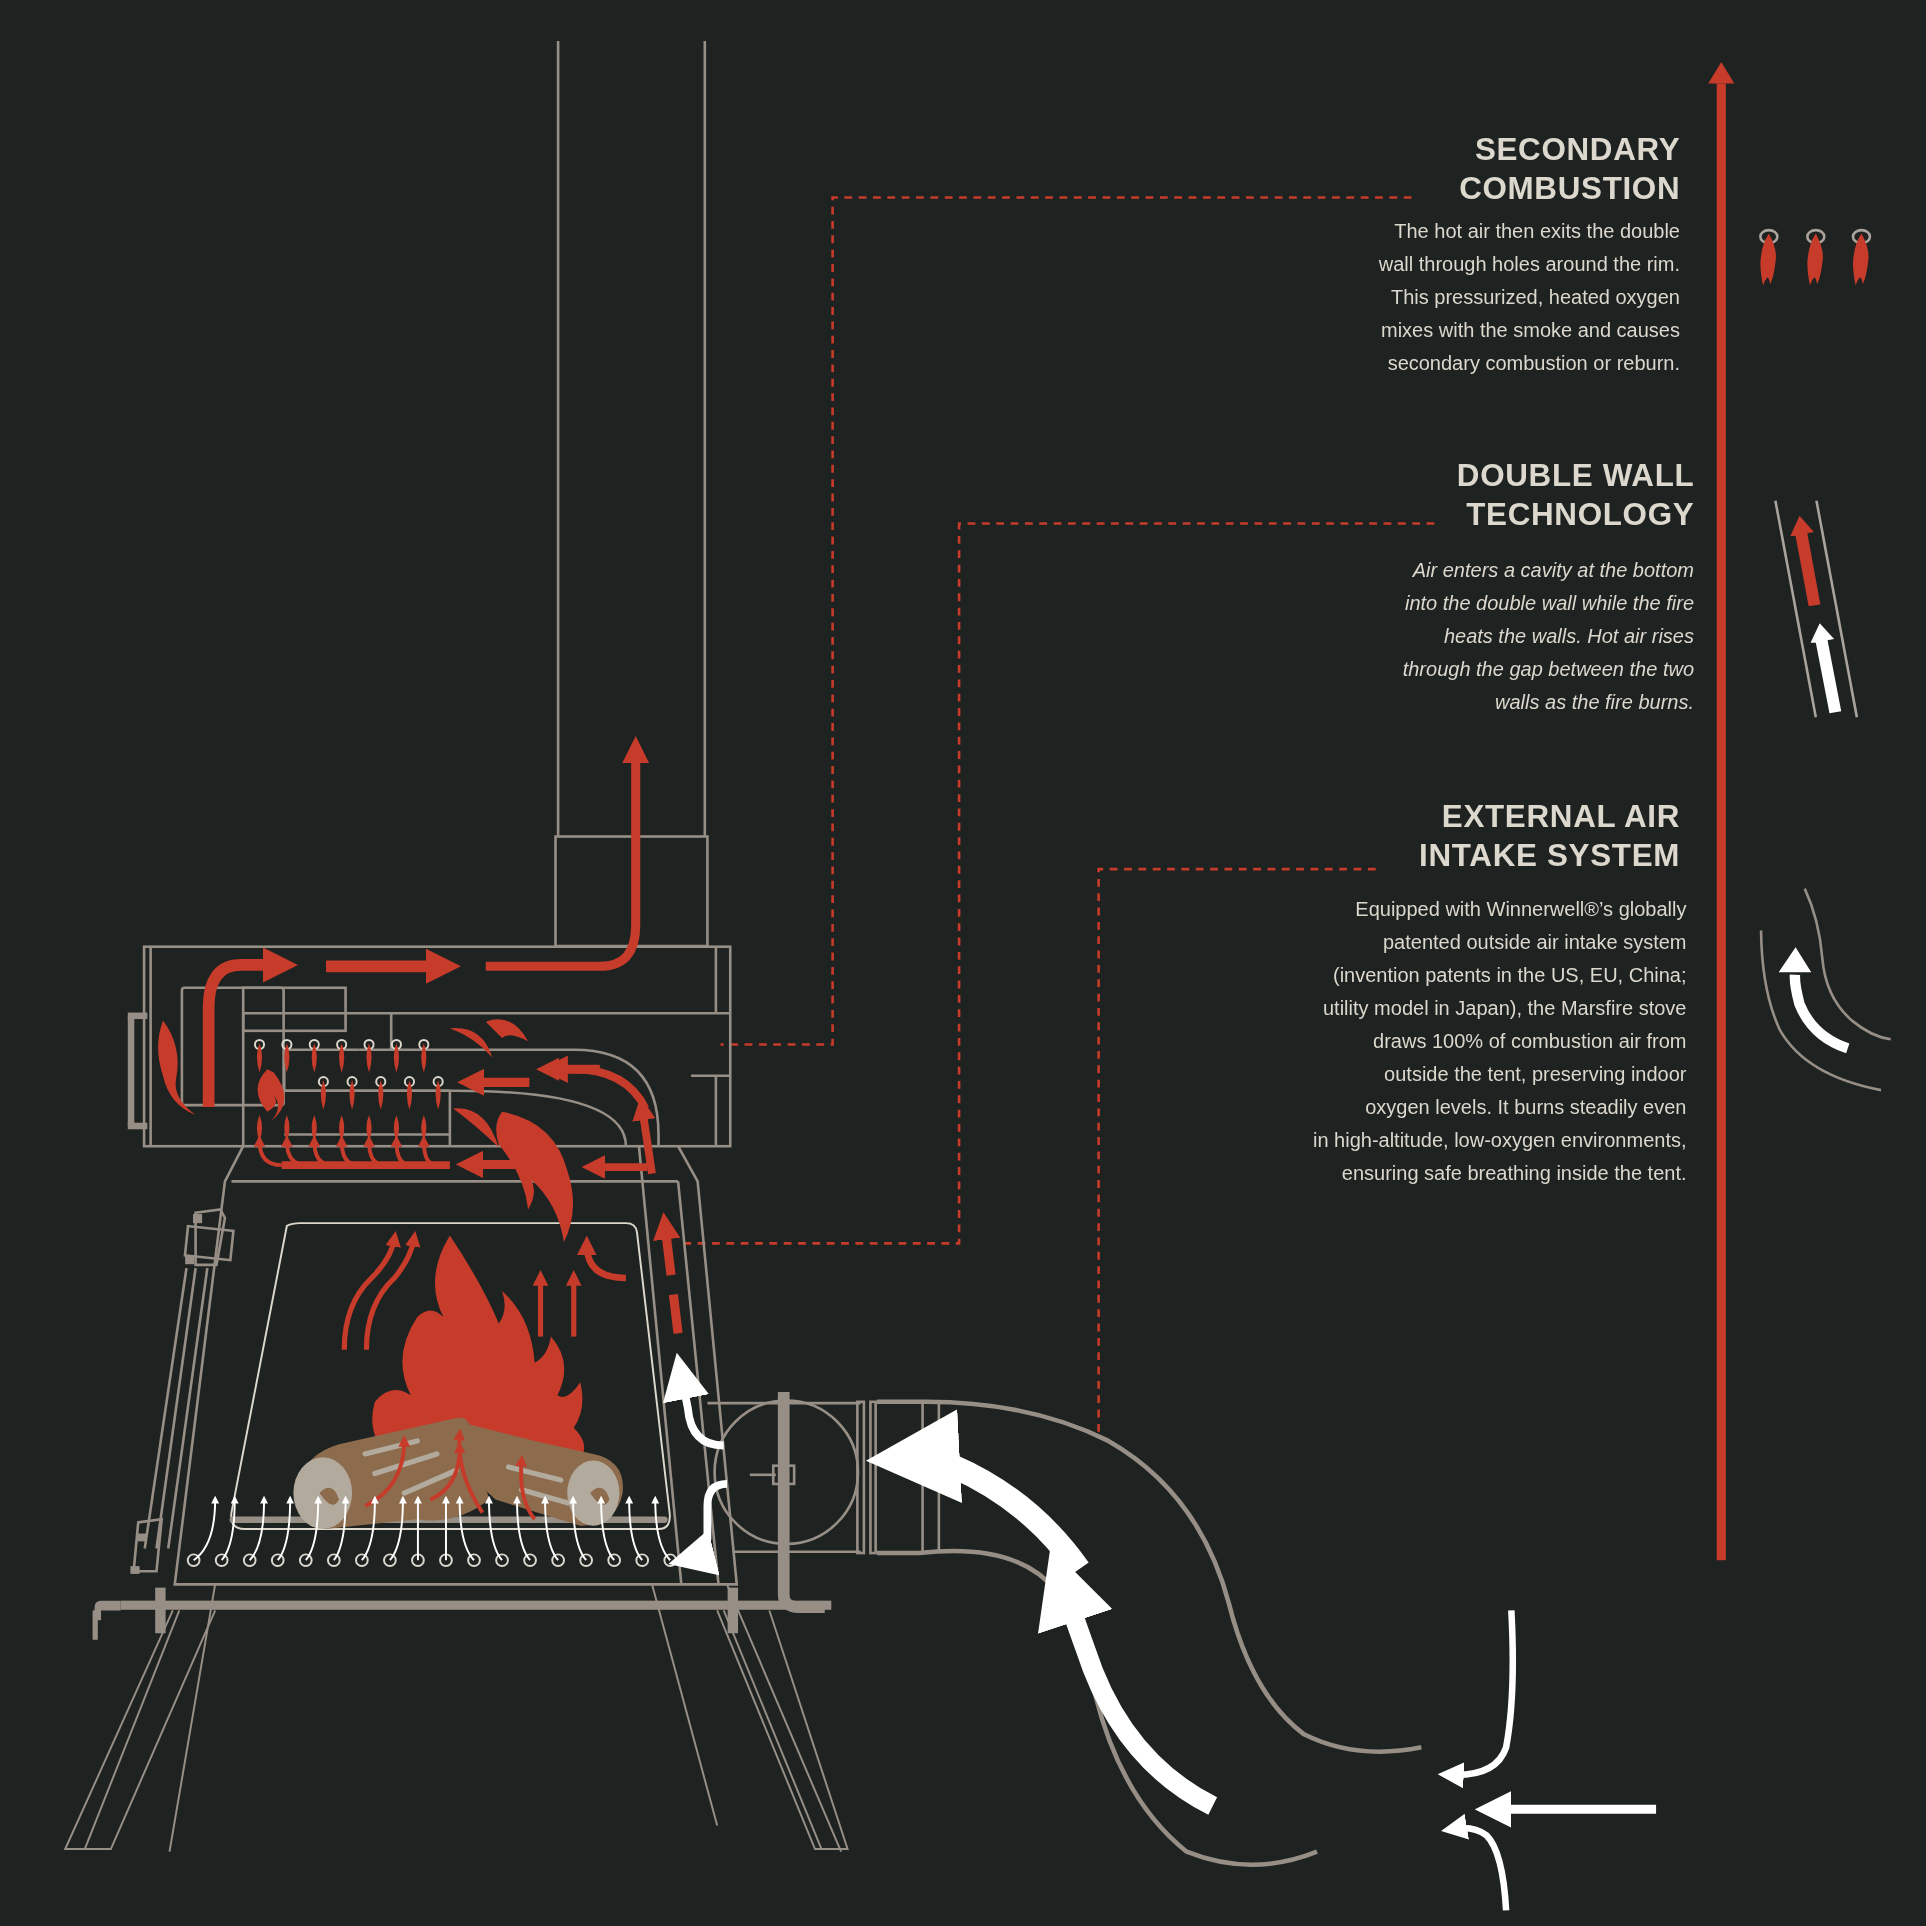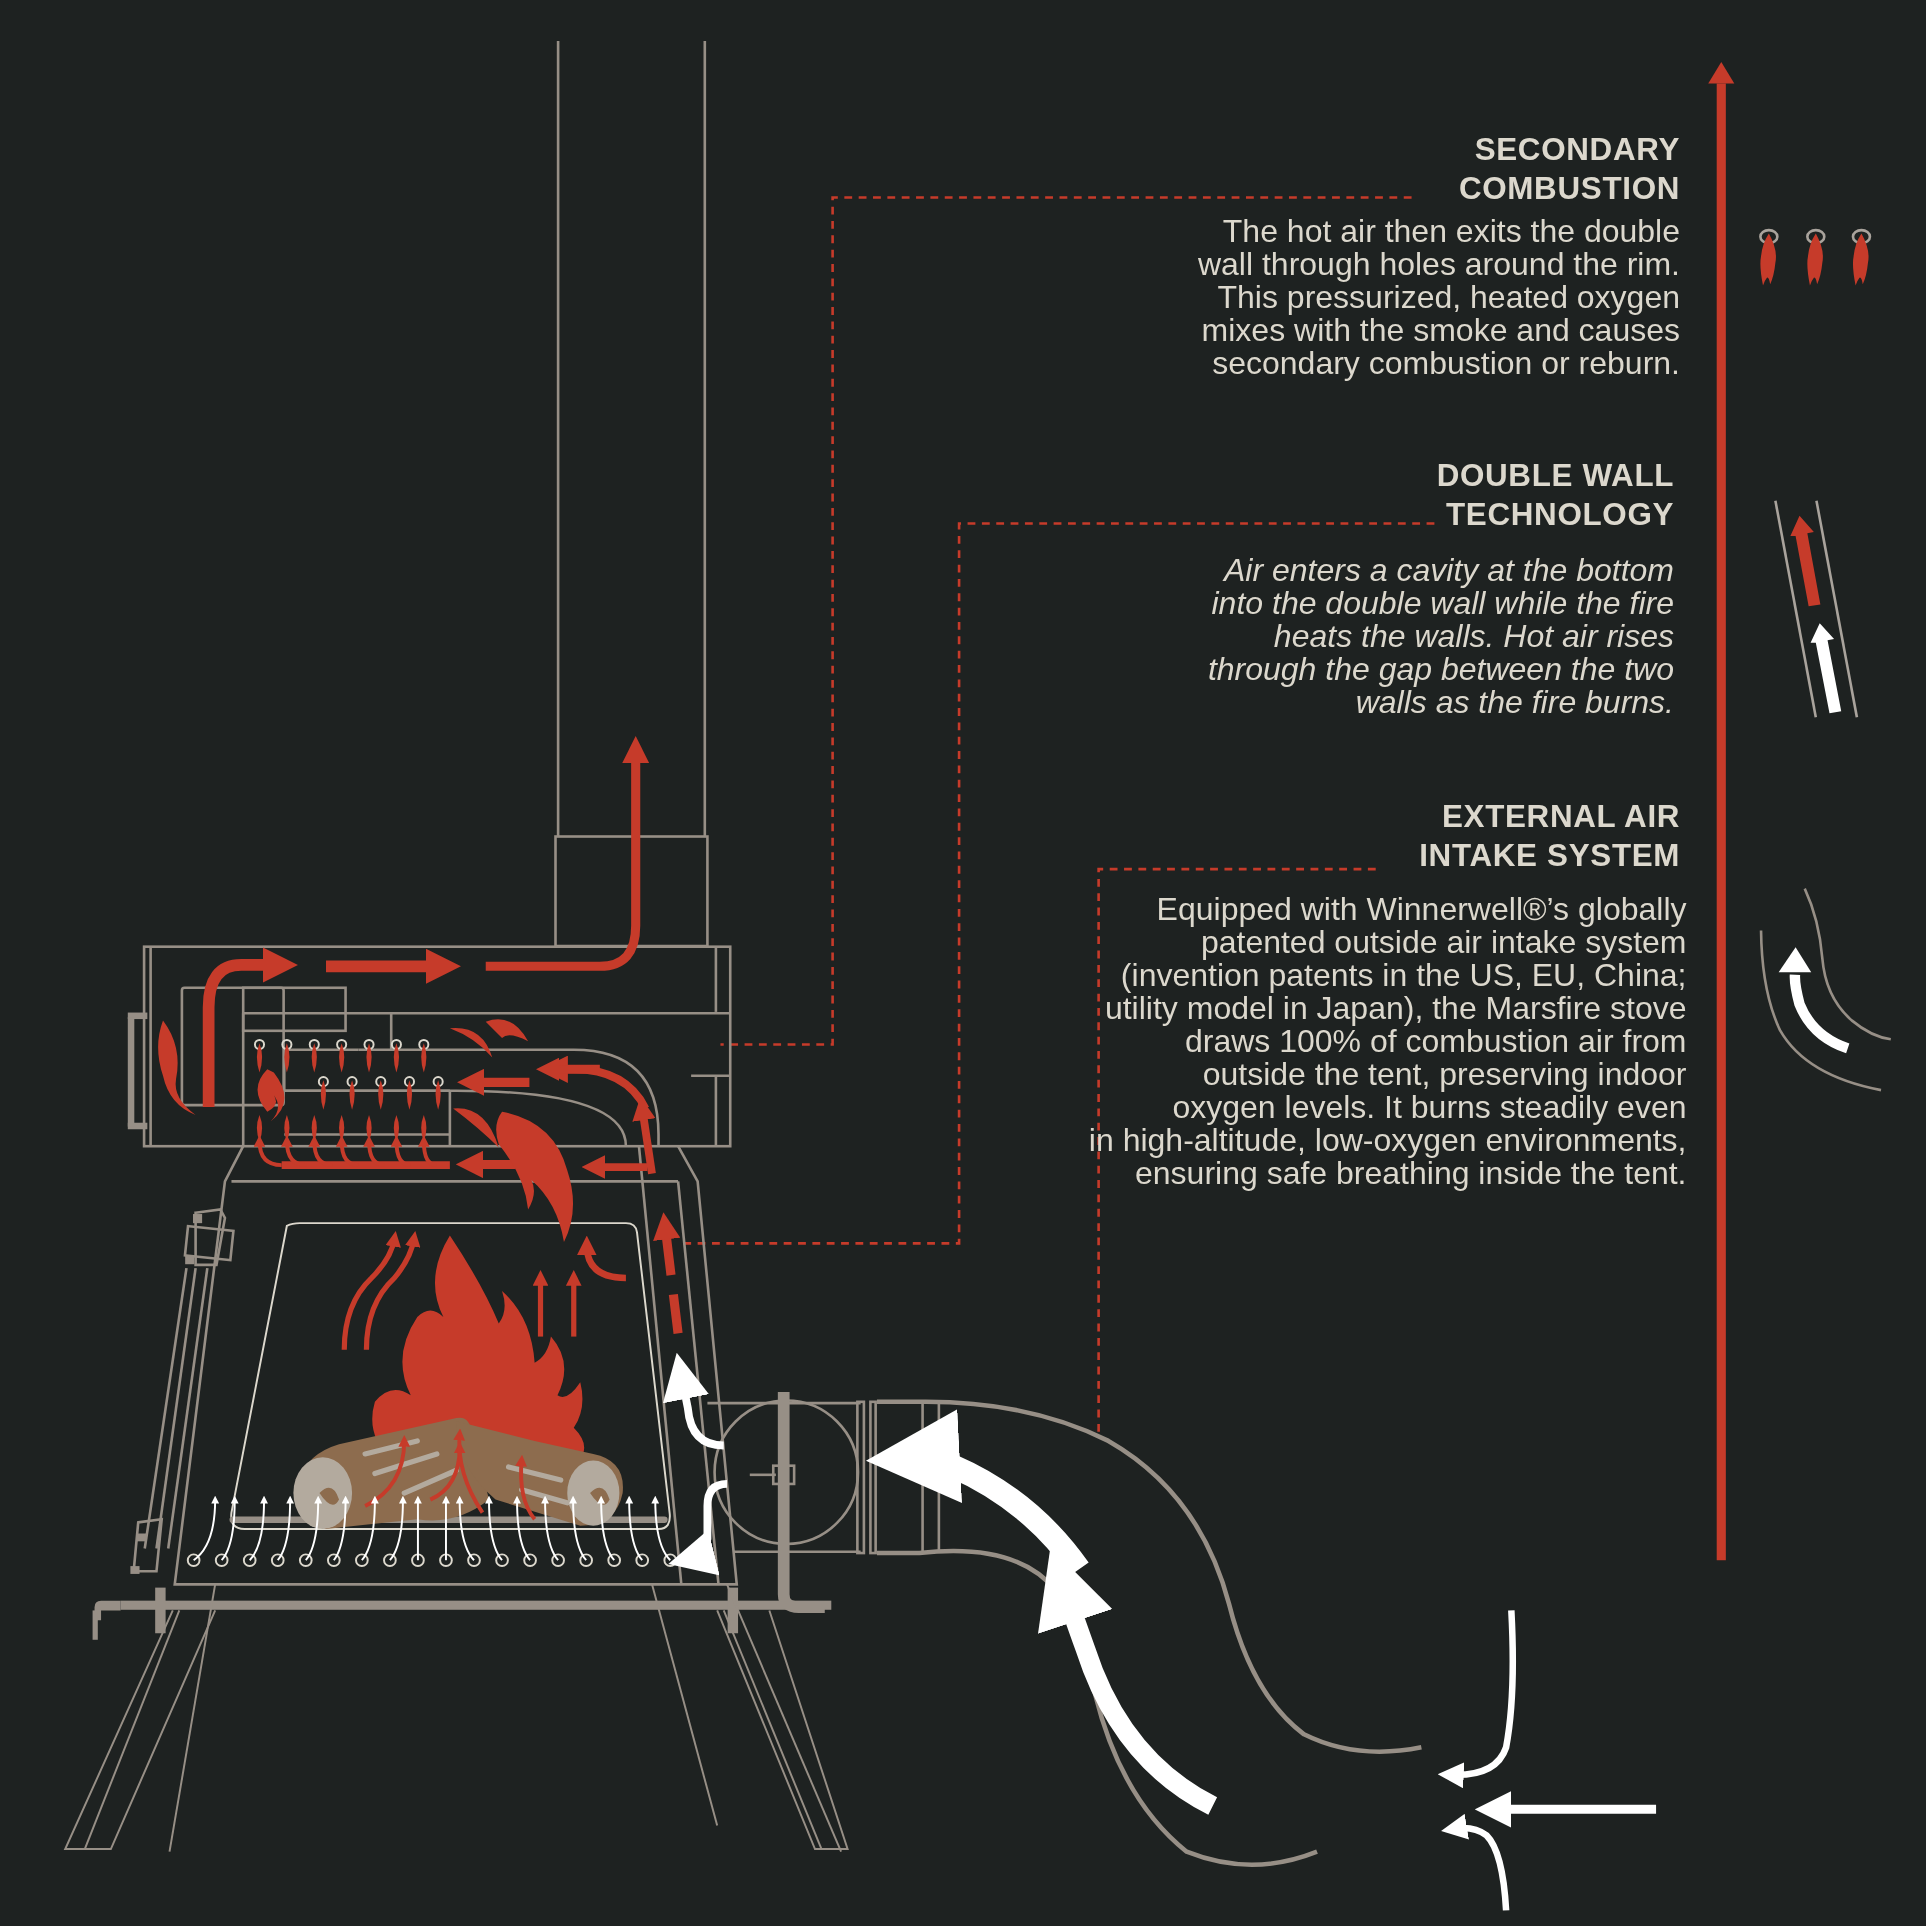--- a/index.html
+++ b/index.html
@@ -1,20 +1,20 @@
 <!DOCTYPE html>
 <html style="font-size:10.4px"><head>
 <meta charset="utf-8">
 <style>
   html, body { margin: 0; padding: 0; background: #1e2221; }
   body { width: 1926px; height: 1926px; position: relative; overflow: hidden; font-family: "Liberation Sans", sans-serif; }
   #diagram { position: absolute; left: 0; top: 0; width: 1926px; height: 1926px; }
   .section { position: absolute; right: 0; text-align: right; color: #dcd8cd; }
   .title { font-family: "Liberation Sans", sans-serif; font-weight: 700; font-size: 32px; line-height: 39px; letter-spacing: 0.7px; color: #dcd8cd; white-space: pre-line; transform: scaleX(0.98); transform-origin: right; }
-  .body { font-family: "Liberation Sans", sans-serif; font-size: 32px; line-height: 33px; color: #dcd8cd; margin-top: 6.5px; }
+  .body { font-family: "Liberation Sans", sans-serif; font-size: 20px; line-height: 33px; color: #dcd8cd; margin-top: 6.5px; }
   .body span { display: block; white-space: nowrap; }
 </style>
 </head>
 <body>
 
 <svg id="diagram" viewBox="0 0 2954 2954" xmlns="http://www.w3.org/2000/svg">
   <defs>
     <marker id="mr" viewBox="0 0 10 10" refX="5" refY="5" markerWidth="3" markerHeight="3" orient="auto-start-reverse">
         <path d="M0,0 L10,5 L0,10 z" fill="#c63b2a"></path>
       </marker>
@@ -316,21 +316,21 @@
 COMBUSTION</div>
   <div class="body">
     <span>The hot air then exits the double </span>
     <span>wall through holes around the rim.</span>
     <span>This pressurized, heated oxygen</span>
     <span>mixes with the smoke and causes</span>
     <span>secondary combustion or reburn.</span>
   </div>
 </div>
 
-<div class="section" style="top:456px; right:252px;">
+<div class="section" style="top:456px; right:232px;">
   <div class="title">DOUBLE WALL
 TECHNOLOGY</div>
   <div class="body" style="margin-top:19.6px;font-style:italic;">
     <span>Air enters a cavity at the bottom</span>
     <span>into the double wall while the fire</span>
     <span>heats the walls. Hot air rises</span>
     <span>through the gap between the two</span>
     <span>walls as the fire burns.</span>
   </div>
 </div>

